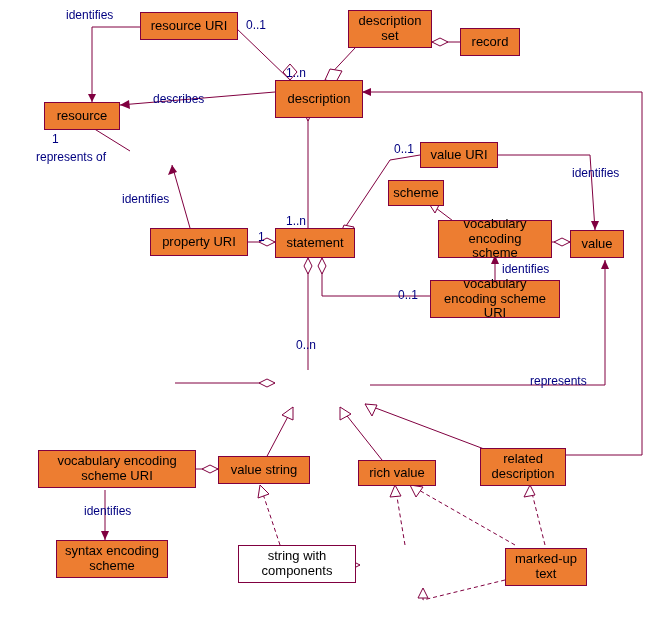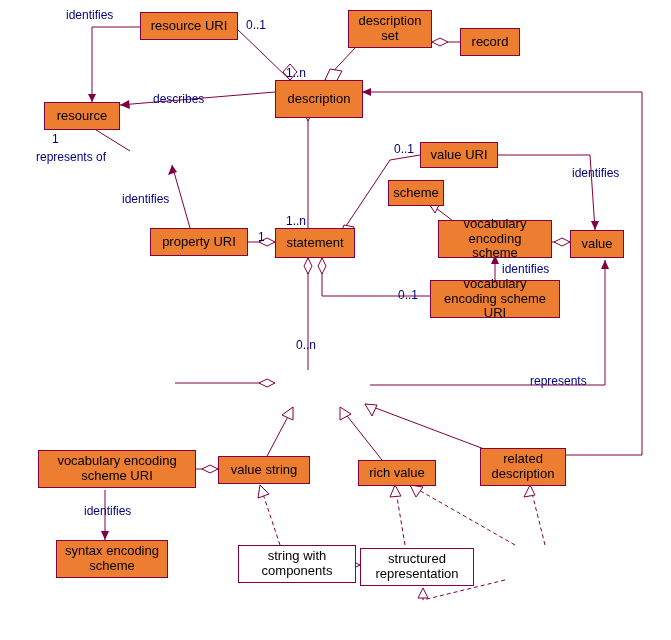--- a/index.html
+++ b/index.html
@@ -215,22 +215,22 @@
 <div class="box" style="left:480px;top:448px;width:86px;height:38px">
       <span>related description</span>
     </div>
 
 <div class="box" style="left:56px;top:540px;width:112px;height:38px">
       <span>syntax encoding scheme</span>
     </div>
 <div class="box" style="left:238px;top:545px;width:118px;height:38px;background:#fff">
       <span>string with components</span>
     </div>
-<div class="box" style="left:360px;top:548px;width:114px;height:38px;background:#fff">
-      <span>structured representation</span>
+<div class="box" style="left:505px;top:548px;width:82px;height:38px">
+      <span>marked-up text</span>
     </div>
 
 <div class="label" style="left:66px;top:8px">identifies</div>
 <div class="label" style="left:246px;top:18px">0..1</div>
 <div class="label" style="left:153px;top:92px">describes</div>
 <div class="label" style="left:52px;top:132px">1</div>
 <div class="label" style="left:36px;top:150px">represents of</div>
 <div class="label" style="left:122px;top:192px">identifies</div>
 <div class="label" style="left:286px;top:66px">1..n</div>
 <div class="label" style="left:394px;top:142px">0..1</div>

